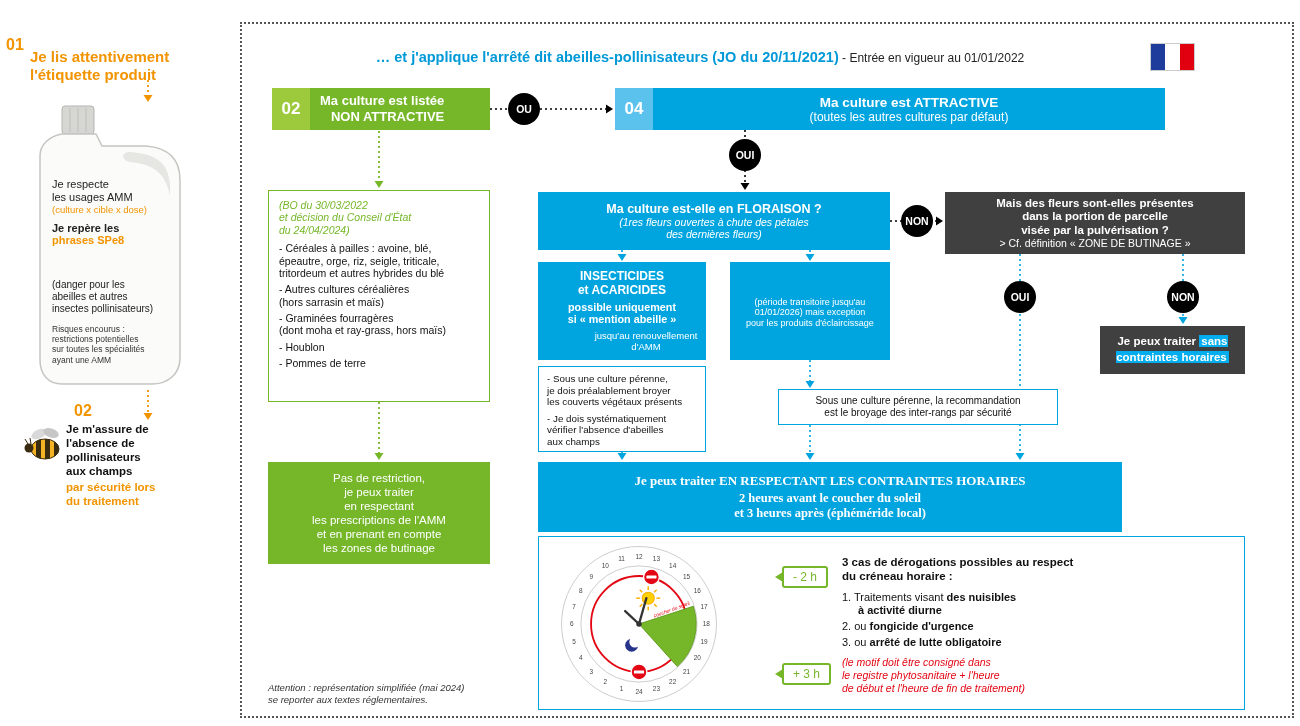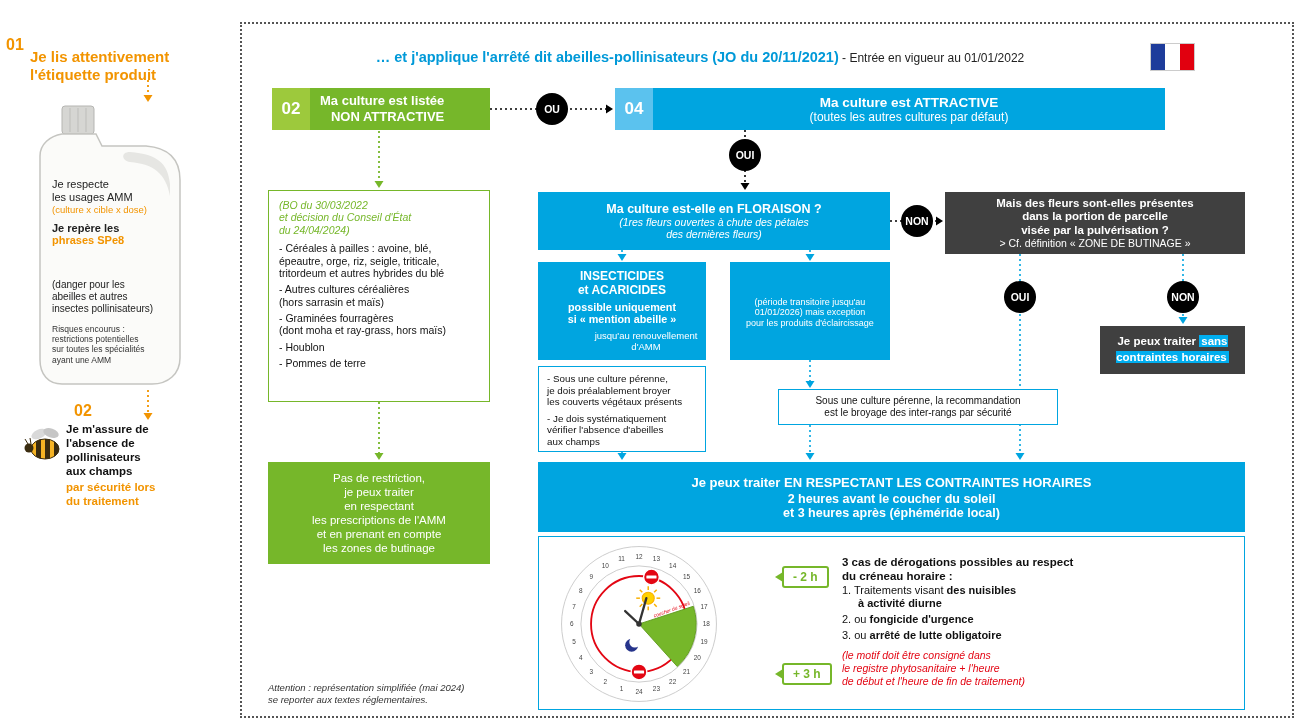--- a/index.html
+++ b/index.html
@@ -12,21 +12,21 @@
   .cyan { background:#00A5E0; }
   .mblue { background:#404040; }
   .greenbg { background:#76B72A; }
   .numbox { position:absolute; display:flex; z-index:2; }
   .numtile { width:38px; display:flex; align-items:center; justify-content:center; color:#fff; font-weight:bold; font-size:17px; }
   .circle { position:absolute; width:32px; height:32px; border-radius:50%; background:#000; color:#fff; font-weight:bold; font-size:10.5px; display:flex; align-items:center; justify-content:center; z-index:3; }
   .note { position:absolute; background:#fff; border:1.5px solid #00A5E0; z-index:2; color:#111; }
   .listbox { position:absolute; background:#fff; border:1.5px solid #76B72A; z-index:2; padding:8px 10px; font-size:10.5px; line-height:1.18; }
   .list-item { margin-bottom:4px; }
   .hl { background:#00AEEF; padding:0 2px; }
-  .time-label { position:absolute; z-index:2; border:2px solid #76B72A; background:#fff; color:#76B72A; font-weight:bold; font-size:12px; padding:2px 9px; border-radius:3px; }
+  .time-label { position:absolute; z-index:2; border:2px solid #76B72A; background:#fff; color:#76B72A; font-weight:normal; font-size:12px; padding:2px 9px; border-radius:3px; }
   .time-label .tri { position:absolute; left:-9px; top:50%; transform:translateY(-50%); width:0; height:0;
     border-top:5px solid transparent; border-bottom:5px solid transparent; border-right:8px solid #76B72A; }
   .dero { padding-left:16px; text-indent:-16px; margin-bottom:3px; font-size:11px; line-height:1.2; }
   .orange-txt { color:#F29400; font-weight:bold; }
 </style>
 </head>
 <body>
 
 <div id="root">
 
@@ -164,21 +164,21 @@
   </div>
 
   <div class="numbox" style="left:615px; top:88px; width:550px; height:42px;">
     <div class="numtile" style="background:#5BC2EE;">04</div>
     <div style="flex:1; background:#00A5E0; color:#fff; display:flex; flex-direction:column; align-items:center; justify-content:center;">
       <div style="font-weight:bold; font-size:13.5px;">Ma culture est ATTRACTIVE</div>
       <div style="font-size:12px;">(toutes les autres cultures par défaut)</div>
     </div>
   </div>
 
-  <div class="circle" style="left:536px; top:93px;">OU</div>
+  <div class="circle" style="left:508px; top:93px;">OU</div>
   <div class="circle" style="left:729px; top:139px;">OUI</div>
   <div class="circle" style="left:901px; top:205px;">NON</div>
   <div class="circle" style="left:1004px; top:281px;">OUI</div>
   <div class="circle" style="left:1167px; top:281px;">NON</div>
 
   <div class="listbox" style="left:268px; top:190px; width:222px; height:212px;">
     <div class="pl" style="color:#76B72A; font-style:italic; margin-bottom:6px;">(BO du 30/03/2022
 et décision du Conseil d'État
 du 24/04/2024)</div>
     <div class="pl list-item">- Céréales à pailles : avoine, blé,
@@ -241,21 +241,21 @@
     <div class="pl" style="font-size:10px; text-align:center; line-height:1.2;">Sous une culture pérenne, la recommandation
 est le broyage des inter-rangs par sécurité</div>
   </div>
 
   <div class="flow-box mblue" style="left:1100px; top:326px; width:145px; height:48px; padding:20px 8px;">
     <div style="font-weight:bold; font-size:11.5px; line-height:1.35;">
       <span>Je peux traiter </span><span class="hl">sans contraintes horaires</span>
     </div>
   </div>
 
-  <div class="flow-box cyan" style="left:538px; top:462px; width:707px; height:70px;">
+  <div class="flow-box cyan" style="left:538px; top:462px; width:584px; height:70px;font-family:Liberation Serif, serif;">
     <div style="font-weight:bold; font-size:13px;">Je peux traiter EN RESPECTANT LES CONTRAINTES HORAIRES</div>
     <div style="font-weight:bold; font-size:12.5px; margin-top:2px;">2 heures avant le coucher du soleil</div>
     <div style="font-weight:bold; font-size:12.5px;">et 3 heures après (éphéméride local)</div>
   </div>
 
   <div class="note" style="left:538px; top:536px; width:707px; height:174px;"></div>
 
   <svg class="abs" viewBox="0 0 180 180" style="left:556px; top:541px; z-index:2;" width="166" height="166">
     <circle cx="90" cy="90" r="84" fill="none" stroke="#c9c9c9" stroke-width="1"></circle>
     <circle cx="90" cy="90" r="63" fill="none" stroke="#c9c9c9" stroke-width="1"></circle>
@@ -319,21 +319,21 @@
   </svg>
 
   <div class="time-label" style="left:782px; top:566px;">
     <span class="tri"></span><span>- 2 h</span>
   </div>
   <div class="time-label" style="left:782px; top:663px;">
     <span class="tri"></span><span>+ 3 h</span>
   </div>
 
   <div class="abs" style="left:842px; top:556px; width:396px; z-index:2;">
-    <div class="pl" style="font-weight:bold; font-size:11.5px; line-height:1.2; ">3 cas de dérogations possibles au respect
+    <div class="pl" style="font-weight:bold; font-size:11.5px; line-height:1.2; margin-bottom:7px;">3 cas de dérogations possibles au respect
 du créneau horaire :</div>
     <div class="dero">
       <span>1. Traitements visant </span><b class="pl">des nuisibles
 à activité diurne</b>
     </div>
     <div class="dero">
       <span>2. ou </span><b class="pl">fongicide d'urgence</b>
     </div>
     <div class="dero">
       <span>3. ou </span><b class="pl">arrêté de lutte obligatoire</b>

